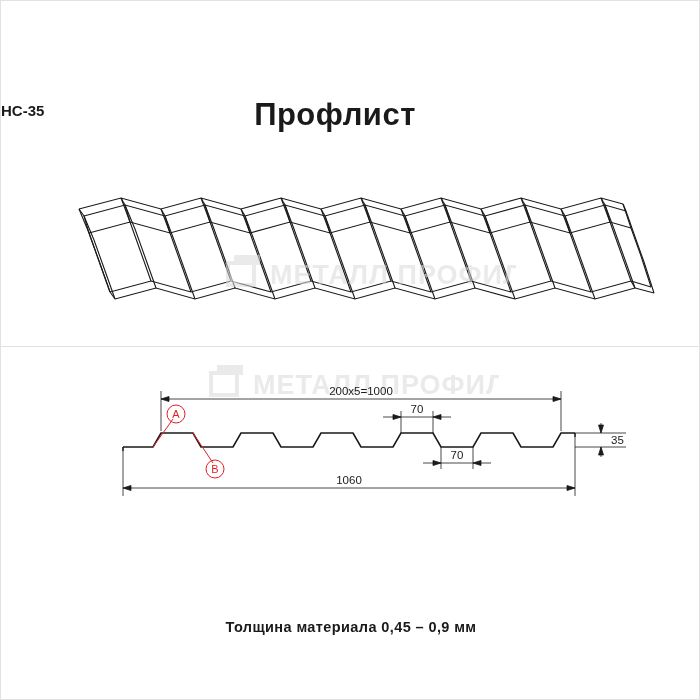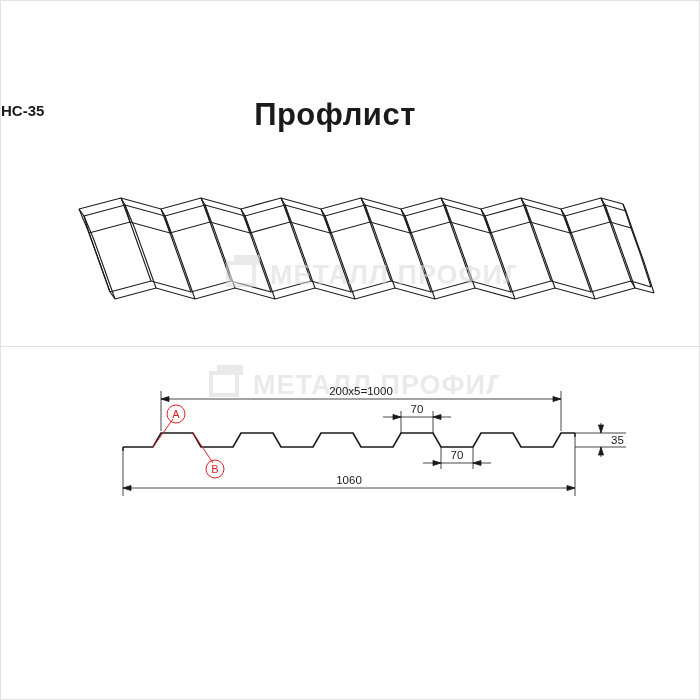--- a/index.html
+++ b/index.html
@@ -272,14 +272,15 @@
 
       <g stroke="#e31e24" stroke-width="1" fill="none">
         <line x1="192" y1="62" x2="212" y2="92"></line>
         <ellipse cx="214" cy="98" rx="9" ry="9"></ellipse>
       </g>
       <text x="214" y="102" text-anchor="middle" font-family="Liberation Sans, sans-serif" font-size="11" fill="#e31e24">B</text>
 
     </svg>
   </div>
 
+  <div class="footer">Толщина материала 0,45 – 0,9 мм</div>
 
 </div>
 
 </body></html>

